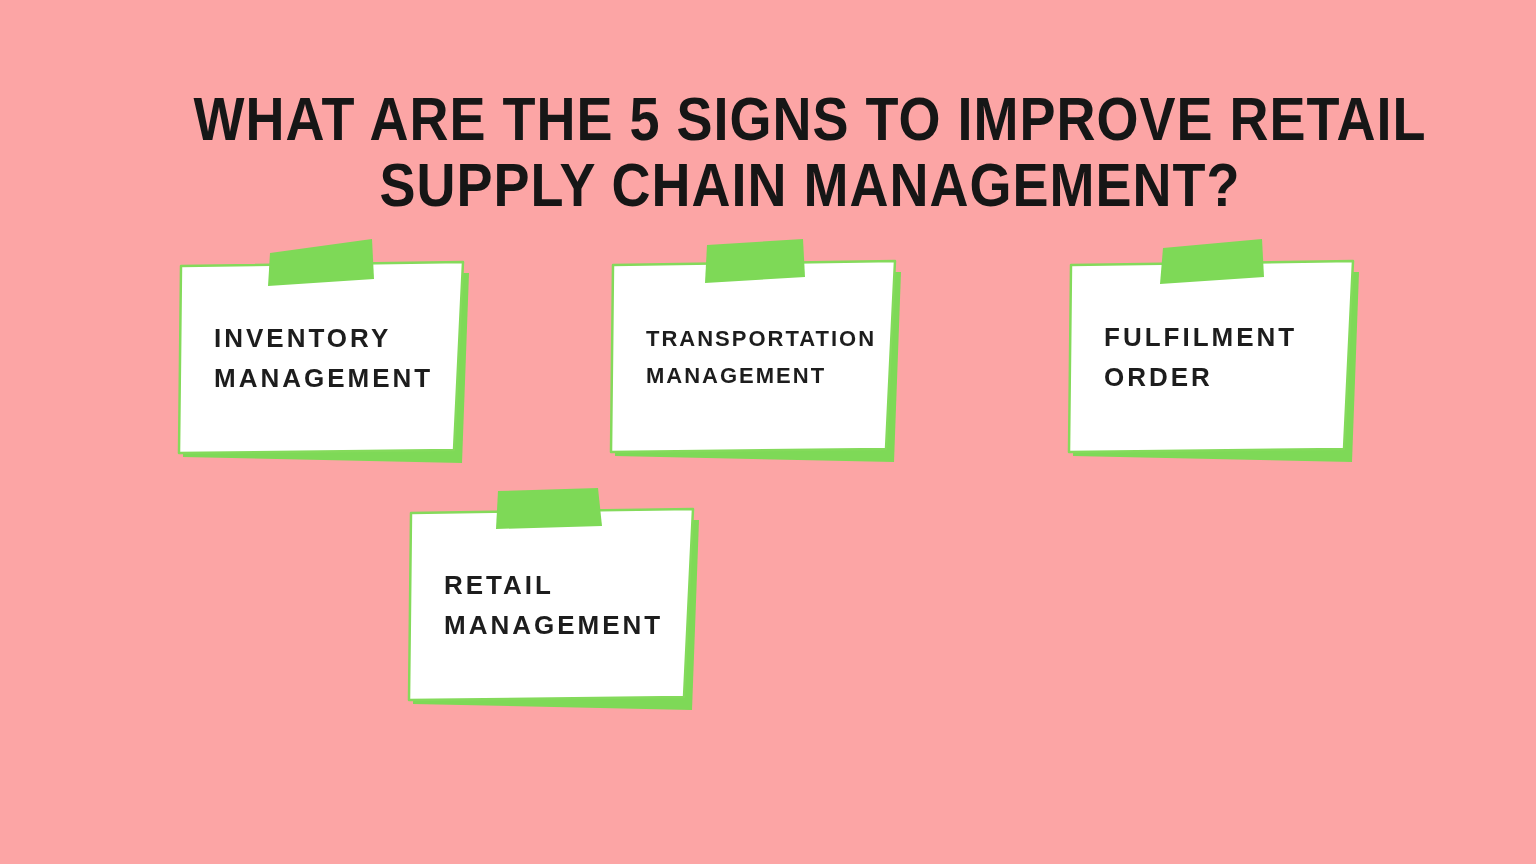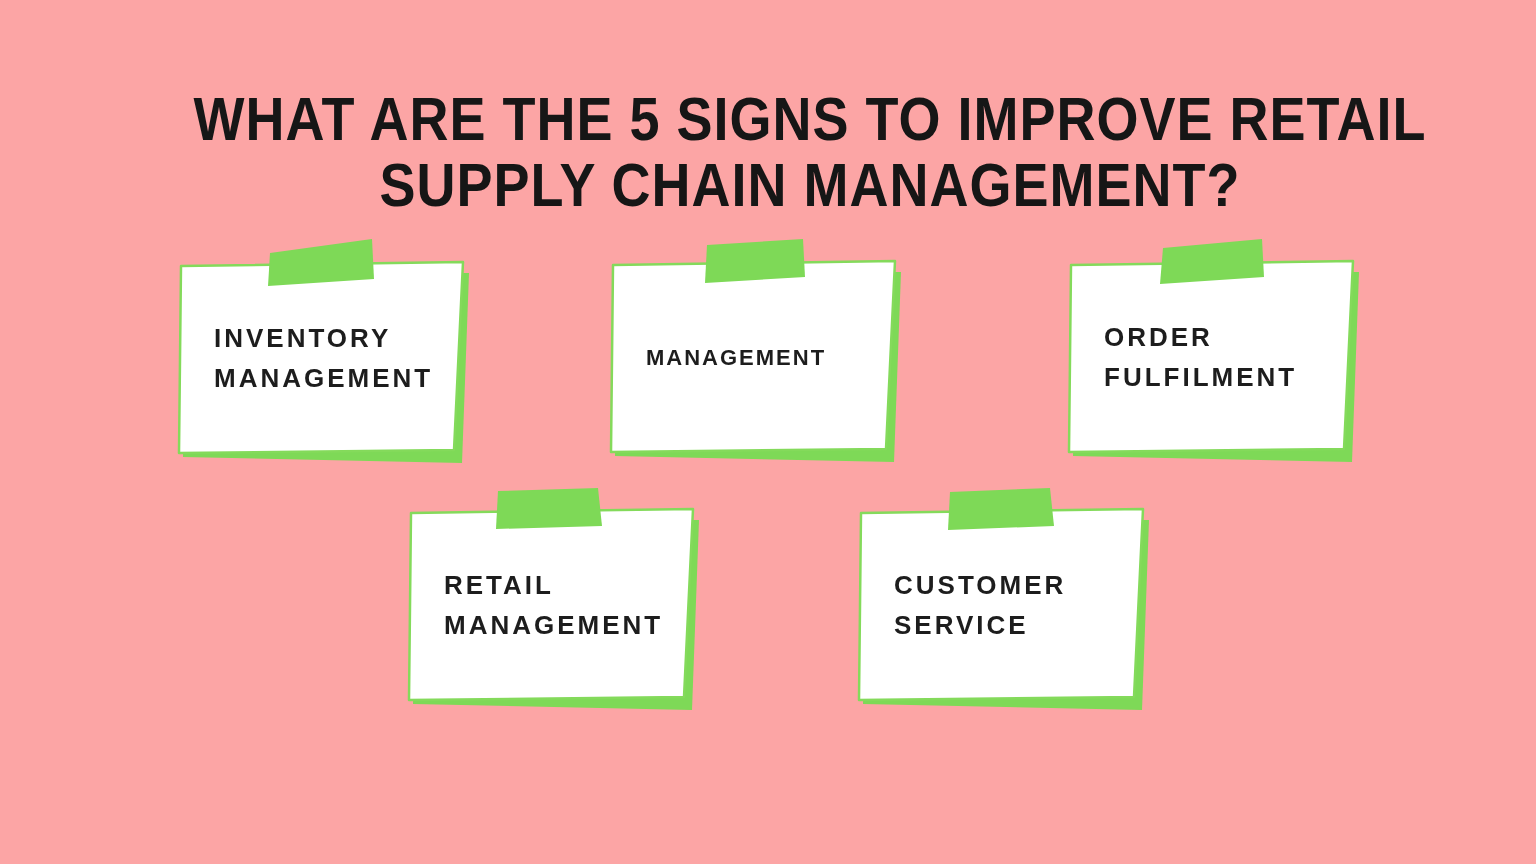--- a/index.html
+++ b/index.html
@@ -93,53 +93,43 @@
     </div>
   </div>
 
   <div class="card small-text" id="card-2">
     <svg viewBox="0 0 300 240">
       <polygon class="shadow-poly" points="10,36 293,37 286,227 7,221"></polygon>
       <polygon class="face-poly" points="5,30 287,26 278,214 3,217"></polygon>
       <polygon class="tape-poly" points="99,10 195,4 197,42 97,48"></polygon>
     </svg>
     <div class="card-text">
+      <div>TRANSPORTATION</div>
       <div>MANAGEMENT</div>
     </div>
   </div>
 
   <div class="card" id="card-3">
     <svg viewBox="0 0 300 240">
       <polygon class="shadow-poly" points="10,36 293,37 286,227 7,221"></polygon>
       <polygon class="face-poly" points="5,30 287,26 278,214 3,217"></polygon>
       <polygon class="tape-poly" points="97,13 196,4 198,42 94,49"></polygon>
     </svg>
     <div class="card-text">
+      <div>FULFILMENT</div>
       <div>ORDER</div>
-      <div>FULFILMENT</div>
     </div>
   </div>
 
   <div class="card" id="card-4">
     <svg viewBox="0 0 300 240">
       <polygon class="shadow-poly" points="10,36 293,37 286,227 7,221"></polygon>
       <polygon class="face-poly" points="5,30 287,26 278,214 3,217"></polygon>
       <polygon class="tape-poly" points="92,8 192,5 196,43 90,46"></polygon>
     </svg>
     <div class="card-text">
       <div>RETAIL</div>
       <div>MANAGEMENT</div>
     </div>
   </div>
 
-  <div class="card" id="card-5">
-    <svg viewBox="0 0 300 240">
-      <polygon class="shadow-poly" points="10,36 293,37 286,227 7,221"></polygon>
-      <polygon class="face-poly" points="5,30 287,26 278,214 3,217"></polygon>
-      <polygon class="tape-poly" points="94,9 194,5 198,43 92,47"></polygon>
-    </svg>
-    <div class="card-text">
-      <div>CUSTOMER</div>
-      <div>SERVICE</div>
-    </div>
-  </div>
 
 </div>
 
 </body></html>

